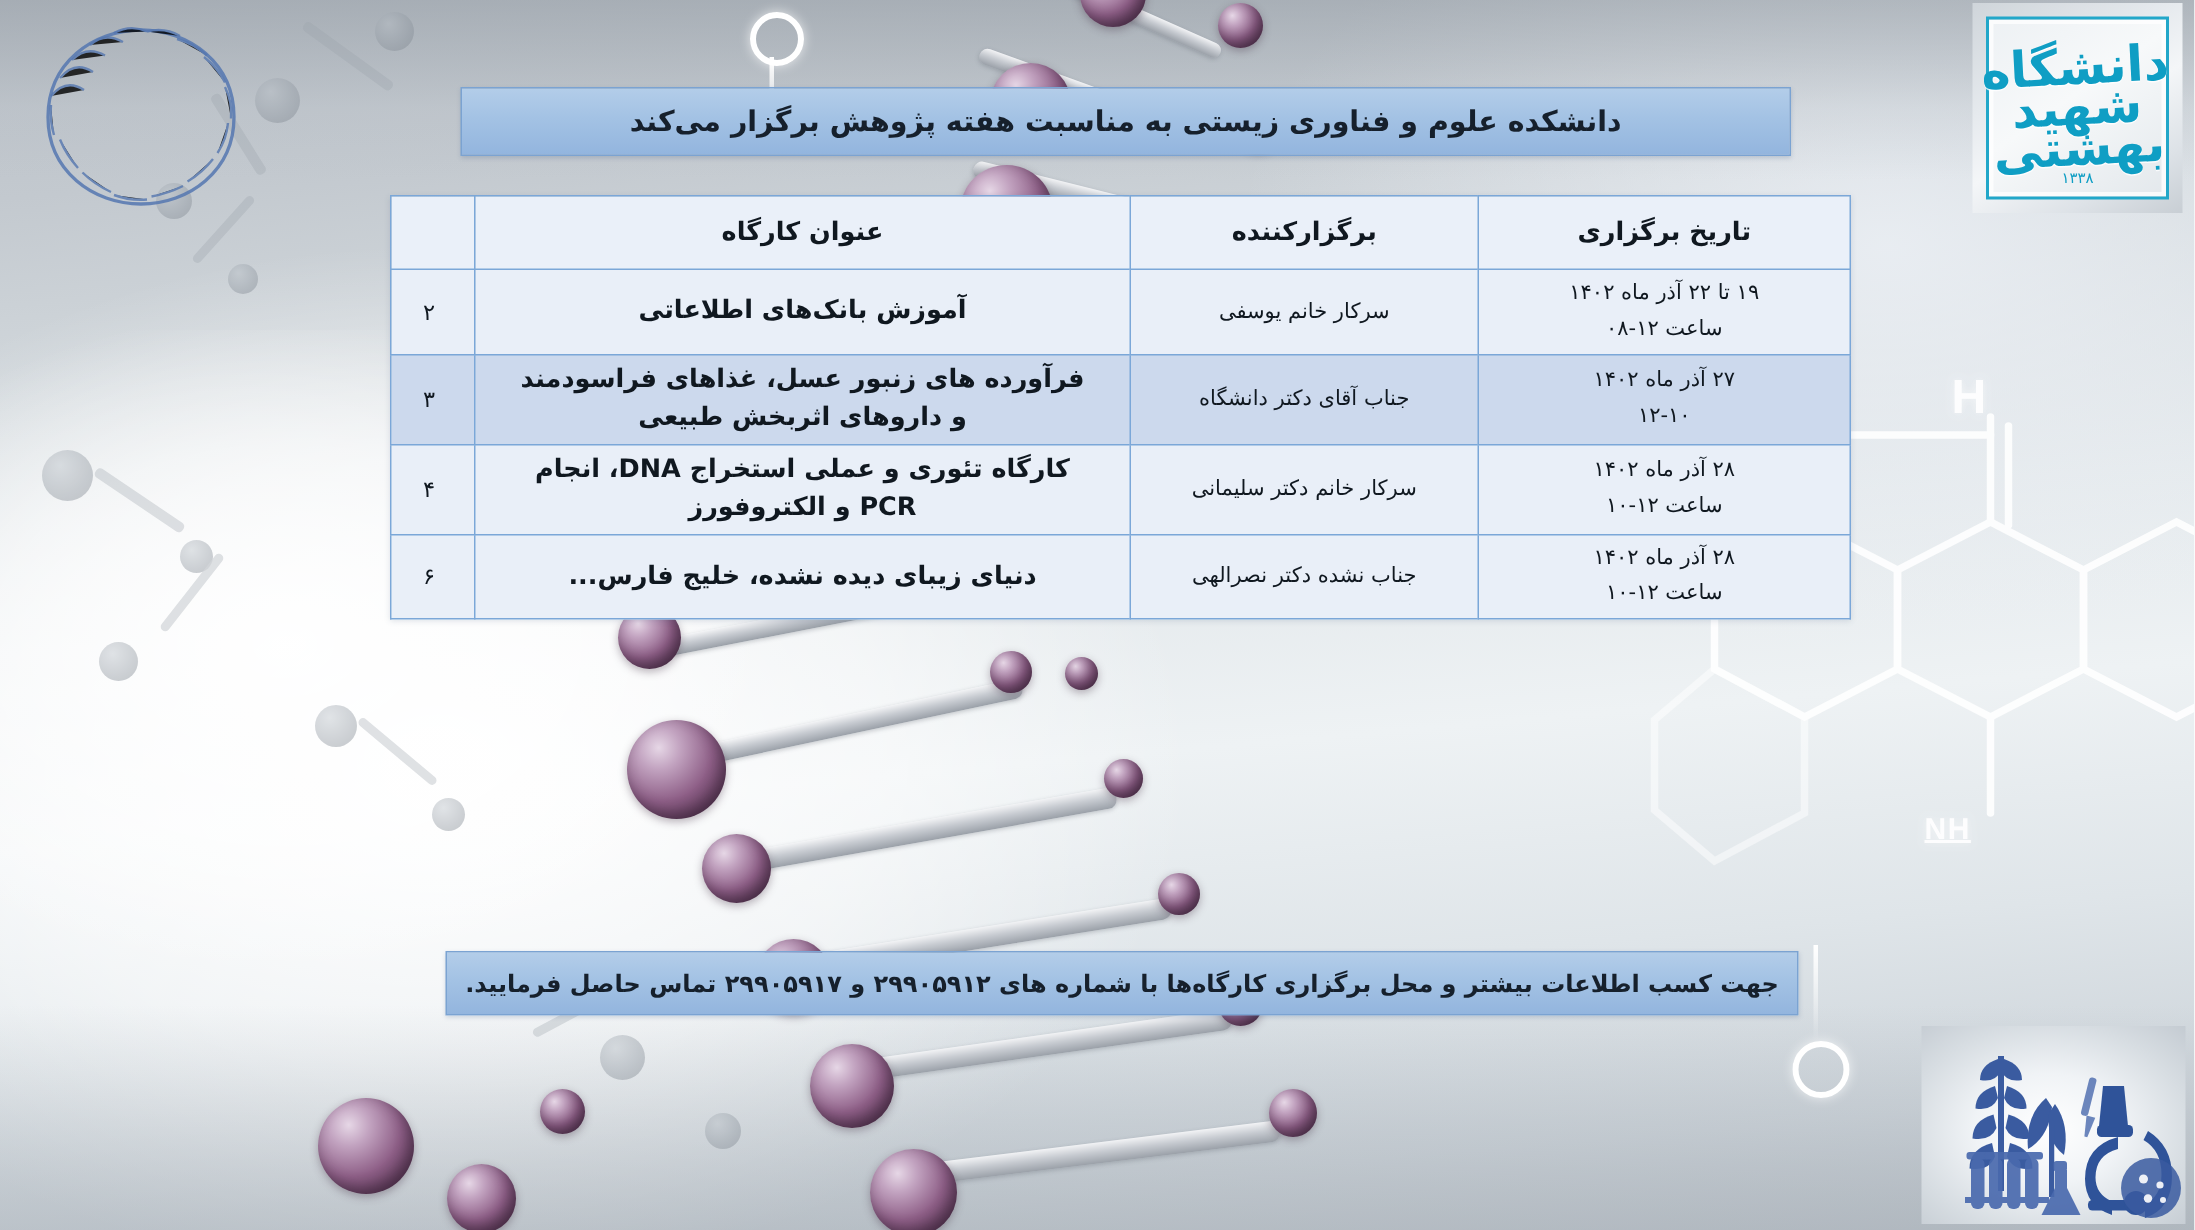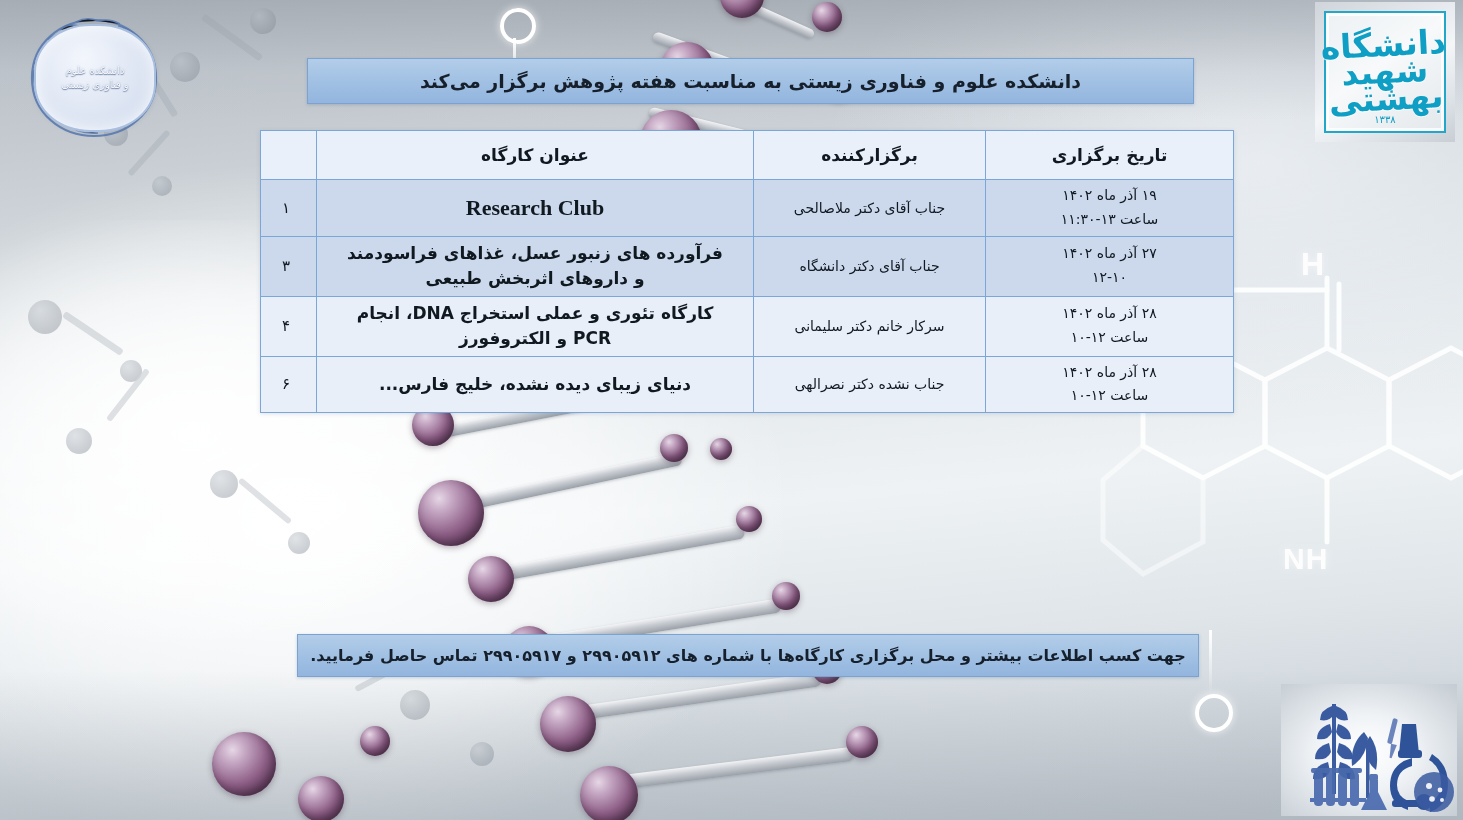--- a/index.html
+++ b/index.html
@@ -294,37 +294,33 @@
           <polygon points="346,150 408,118 470,150 470,216 408,248 346,216"></polygon>
           <line x1="284" y1="118" x2="284" y2="48"></line>
           <line x1="296" y1="120" x2="296" y2="54"></line>
           <line x1="170" y1="60" x2="284" y2="60"></line>
           <line x1="284" y1="248" x2="284" y2="312"></line>
           <polygon points="100,216 60,250 60,310 100,344 160,312 160,248" opacity="0.55"></polygon>
         </g>
       </svg>
       <div class="chem-label" style="left:62px;top:36px;font-size:30px;">CH₃</div>
       <div class="chem-label" style="left:258px;top:16px;font-size:32px;">H</div>
-      <div class="chem-label" style="left:240px;top:312px;font-size:30px;">NH</div>
+      <div class="chem-label" style="left:240px;top:312px;font-size:20px;text-decoration:underline;">NH</div>
     </div>
   </div>
 
   <div class="seal-wrap">
     <svg class="seal-dna" viewBox="0 0 152 132" xmlns="http://www.w3.org/2000/svg">
       <g fill="none" stroke="#5577b0" stroke-width="2.2" opacity="0.85">
         <path d="M14,66 C14,30 44,8 76,8 C108,8 138,30 138,66 C138,102 108,124 76,124 C44,124 14,102 14,66 Z"></path>
       </g>
       <g stroke="#5577b0" stroke-width="1.6" opacity="0.8">
         <path d="M16,52 q10,-12 22,-4 M22,40 q10,-12 22,-4 M30,28 q10,-10 22,-3 M42,18 q10,-9 22,-2 M58,10 q11,-6 22,-1 M80,9 q12,-3 22,3 M100,14 q11,3 20,11 M118,26 q9,7 14,17 M132,46 q5,10 4,21 M134,70 q-1,11 -7,20 M124,94 q-7,9 -17,15 M104,112 q-10,5 -21,7 M80,121 q-11,1 -22,-3 M56,116 q-11,-5 -19,-13 M34,100 q-8,-9 -12,-19 M18,78 q-3,-10 -2,-20"></path>
       </g>
     </svg>
-    <div class="seal-body">
-      <div class="seal-line">دانشکده علوم</div>
-      <div class="seal-line">و فناوری زیستی</div>
-    </div>
   </div>
 
   <div class="uni-logo">
     <div class="uni-inner">
       <div class="uni-script">دانشگاه شهید بهشتی</div>
       <div class="uni-year">۱۳۳۸</div>
     </div>
   </div>
 
   <div class="bio-logo">
@@ -398,28 +394,28 @@
     </colgroup>
     <thead>
       <tr>
         <th>تاریخ برگزاری</th>
         <th>برگزارکننده</th>
         <th>عنوان کارگاه</th>
         <th></th>
       </tr>
     </thead>
     <tbody id="table-body">
-        <tr class="odd">
+        <tr class="even">
           <td class="cell-date">
-            <div>۱۹ آذر ماه ۱۴۰۲</div>
-            <div>ساعت ۱۳-۱۱:۳۰</div>
+            <div>۱۹ تا ۲۲ آذر ماه ۱۴۰۲</div>
+            <div>ساعت ۱۲-۰۸</div>
           </td>
-          <td class="cell-host">جناب آقای دکتر ملاصالحی</td>
-          <td class="cell-title latin">Research Club</td>
-          <td class="cell-num">۱</td>
+          <td class="cell-host">سرکار خانم یوسفی</td>
+          <td class="cell-title">آموزش بانک‌های اطلاعاتی</td>
+          <td class="cell-num">۲</td>
         </tr>
         <tr class="odd">
           <td class="cell-date">
             <div>۲۷ آذر ماه ۱۴۰۲</div>
             <div>۱۲-۱۰</div>
           </td>
           <td class="cell-host">جناب آقای دکتر دانشگاه</td>
           <td class="cell-title">فرآورده های زنبور عسل، غذاهای فراسودمند و داروهای اثربخش طبیعی</td>
           <td class="cell-num">۳</td>
         </tr>

